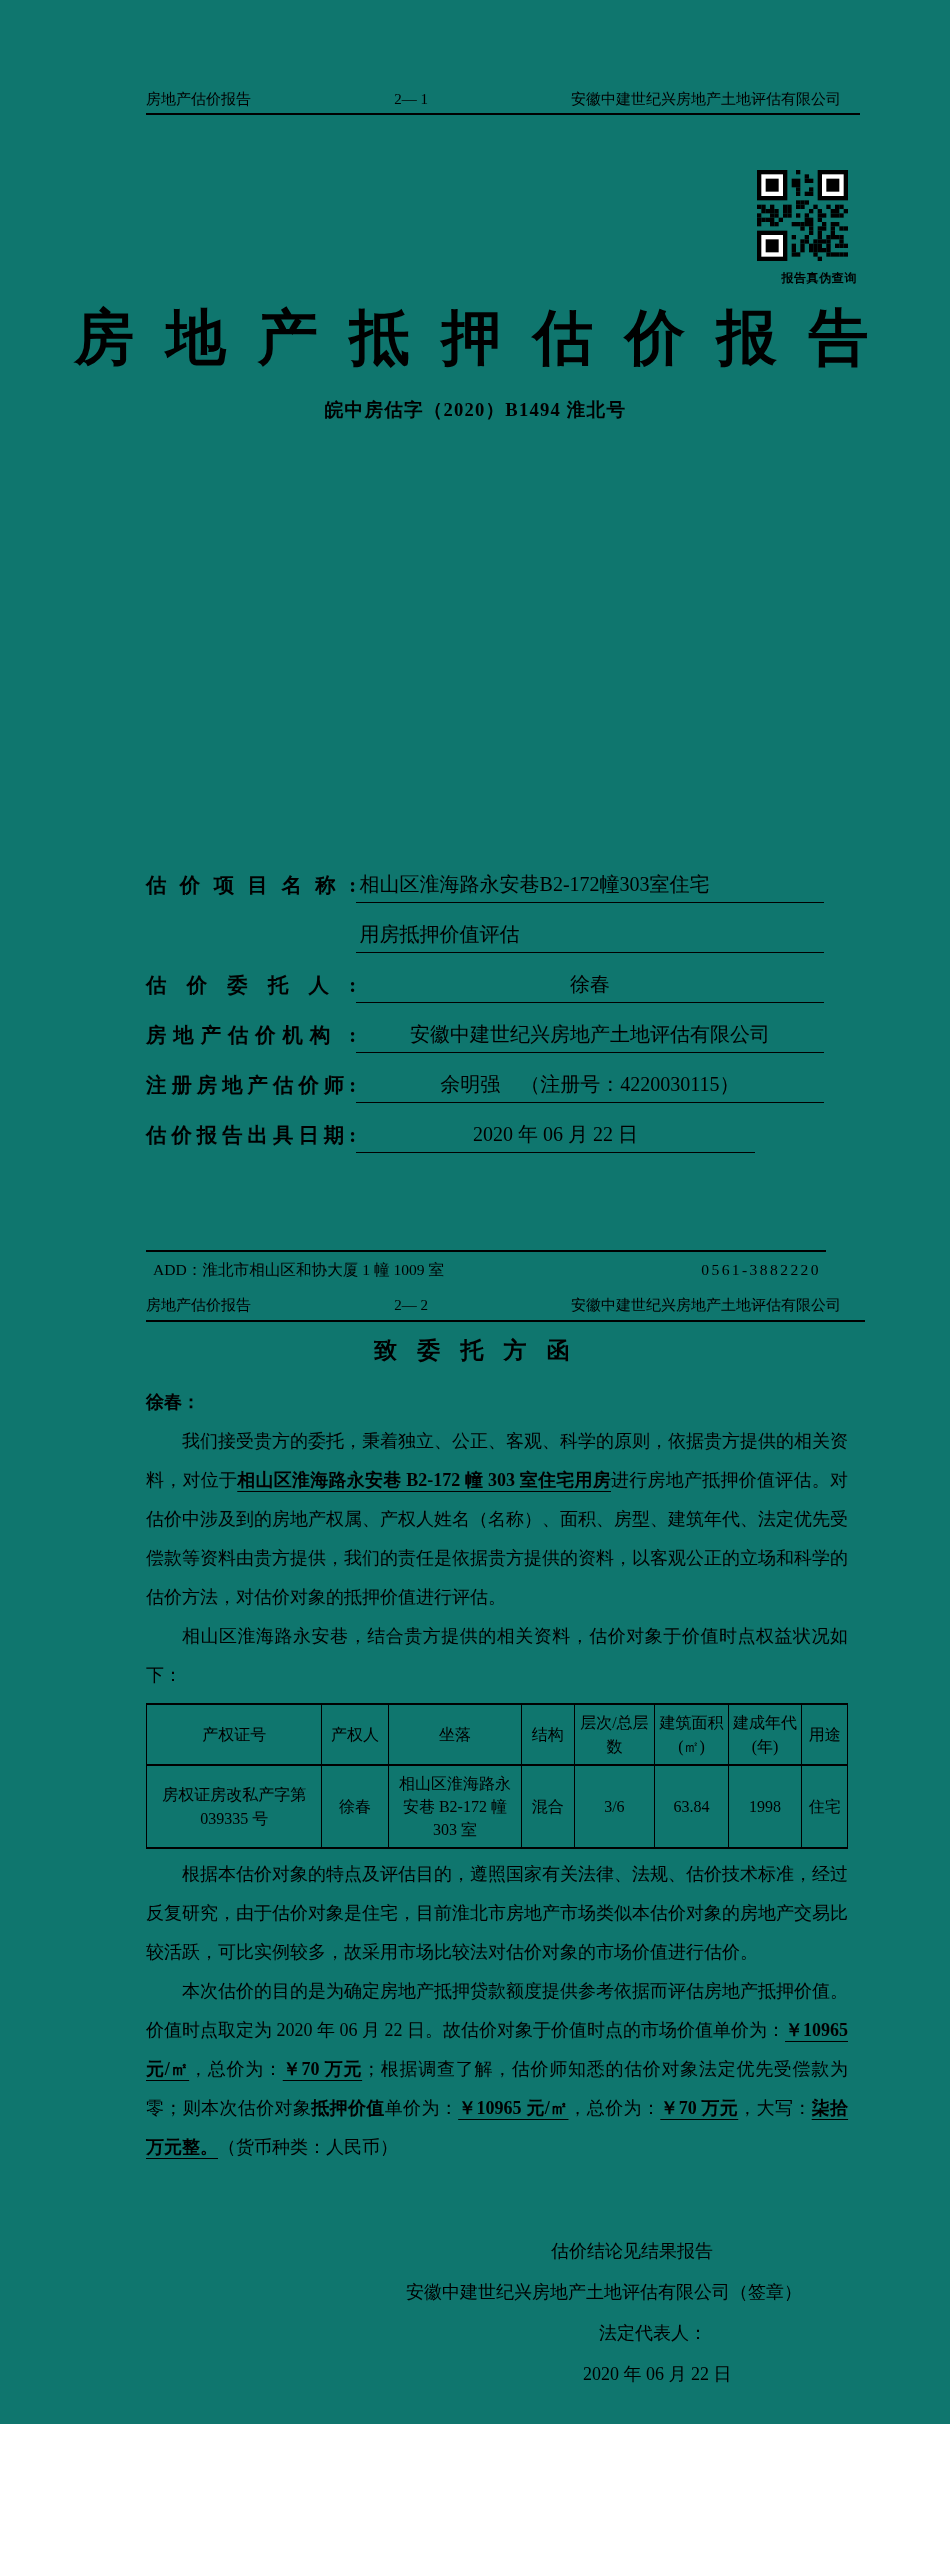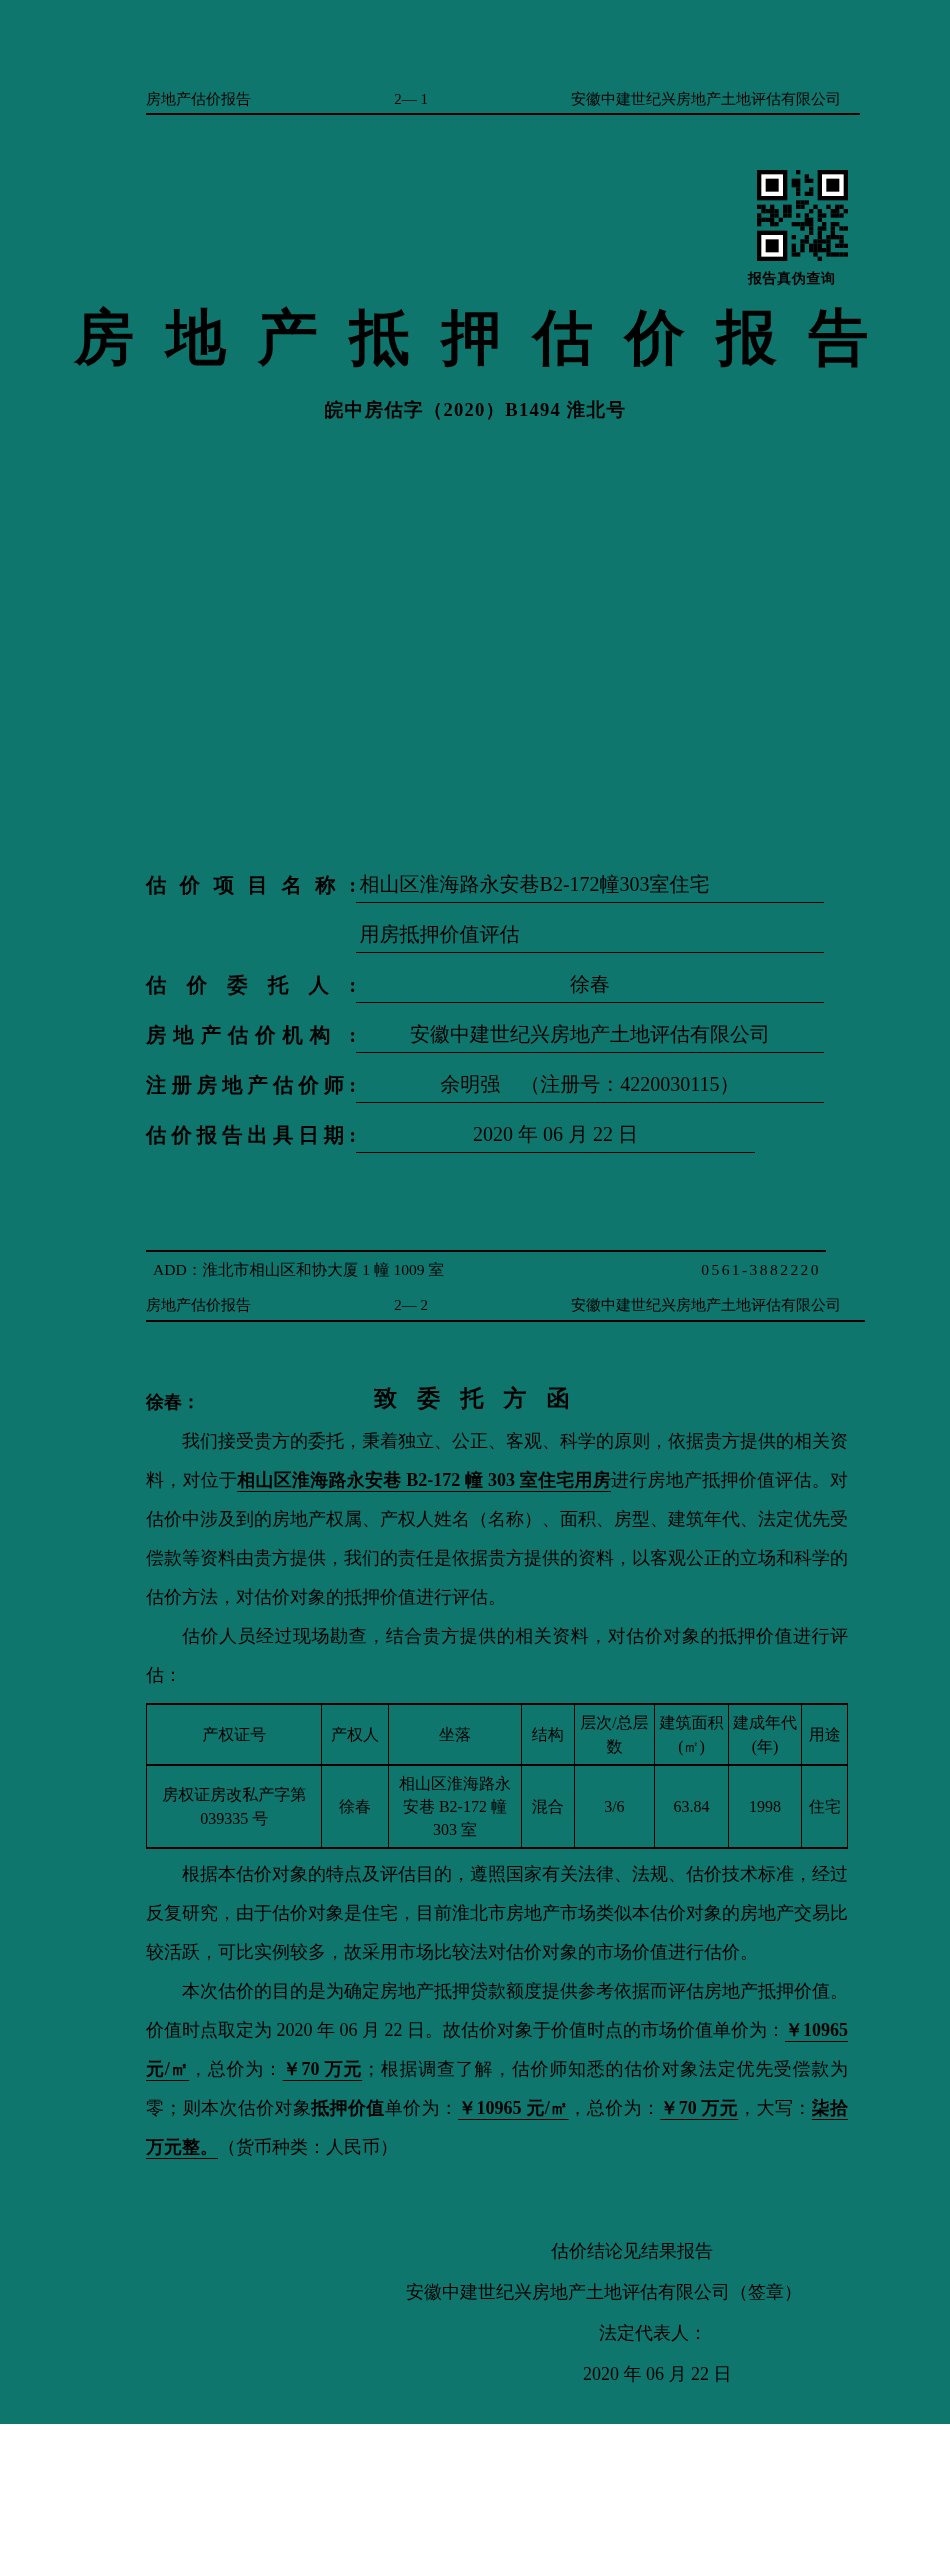--- a/index.html
+++ b/index.html
@@ -8,34 +8,34 @@
   .canvas { position:relative; width:951px; height:2424px; background:#0f766e; overflow:hidden; }
   .abs { position:absolute; }
 
   
   .run-hdr { display:flex; justify-content:space-between; align-items:baseline; font-size:15px; }
   .rule { background:#000; height:2.4px; }
   .run-ftr { display:flex; justify-content:space-between; align-items:baseline; font-size:15.6px; }
   .phone { letter-spacing:2.4px; }
 
   
-  .qr-caption { font-size:14px; font-weight:bold; text-align:left; letter-spacing:0.6px; }
+  .qr-caption { font-size:12px; font-weight:bold; text-align:right; letter-spacing:0.6px; }
   .main-title { text-align:center; font-size:60px; font-weight:bold; letter-spacing:8.4px; white-space:nowrap; }
   .doc-no { text-align:center; font-size:18.6px; font-weight:bold; letter-spacing:1.2px; }
 
   .fields { display:flex; flex-direction:column; }
   .frow { display:flex; align-items:flex-end; height:50px;font-family:Liberation Serif, serif; }
   .flabel { width:210px; font-size:20.4px; font-weight:bold; text-align:justify; text-align-last:justify; padding-bottom:3.6px; }
   .fvalue { flex:1; border-bottom:1.8px solid #000; font-size:20px; text-align:center; padding-bottom:3.6px; min-height:27.6px; }
   .fvalue.left { text-align:left; padding-left:3.6px; }
   .fspacer { width:210px; }
   .short-pad { width:69px; border-bottom:none; }
 
   
-  .letter-title { text-align:center; font-size:23px; font-weight:bold; letter-spacing:7.2px;margin-top:48px; }
+  .letter-title { text-align:center; font-size:23px; font-weight:bold; letter-spacing:7.2px; }
   .body-flow { font-size:18px; line-height:39px; text-align:justify; }
   .salut { font-weight:bold; }
   .para { text-indent:2em; }
   .b { font-weight:bold; }
   .bu { font-weight:bold; text-decoration:underline; text-underline-offset:4.8px; text-decoration-thickness:1.2px; }
 
   .ptable { width:100%; border-collapse:collapse; border-top:2.4px solid #000; border-bottom:2.4px solid #000;
             font-size:16px; text-align:center; margin:8.4px 0 6px 0; }
   .ptable th, .ptable td { border:1.2px solid #000; padding:6px 3px; line-height:1.45; font-weight:normal; vertical-align:middle; }
   .ptable thead th { border-bottom:2.4px solid #000; }
@@ -235,21 +235,21 @@
     </div>
     <div class="abs rule" style="top:1320px; left:146px; width:719px;"></div>
 
     <div class="abs letter-title" style="top:1335px; left:0; width:951px;">致 委 托 方 函</div>
 
     <div class="abs body-flow" style="top:1383px; left:146px; width:702px;">
       <div class="salut">徐春：</div>
 
       <p class="para"><span>我们接受贵方的委托，秉着独立、公正、客观、科学的原则，依据贵方提供的相关资料，对位于</span><span class="bu">相山区淮海路永安巷 B2-172 幢 303 室住宅用房</span><span>进行房地产抵押价值评估。对估价中涉及到的房地产权属、产权人姓名（名称）、面积、房型、建筑年代、法定优先受偿款等资料由贵方提供，我们的责任是依据贵方提供的资料，以客观公正的立场和科学的估价方法，对估价对象的抵押价值进行评估。</span></p>
 
-      <p class="para">估价人员经过现场勘查，结合贵方提供的相关资料，对估价对象的抵押价值进行评估：</p>
+      <p class="para">相山区淮海路永安巷，结合贵方提供的相关资料，估价对象于价值时点权益状况如下：</p>
 
       <table class="ptable">
         <colgroup>
           <col style="width:25%">
             <col style="width:9.5%">
             <col style="width:19%">
             <col style="width:7.5%">
           <col style="width:11.5%">
             <col style="width:10.5%">
             <col style="width:10.5%">

